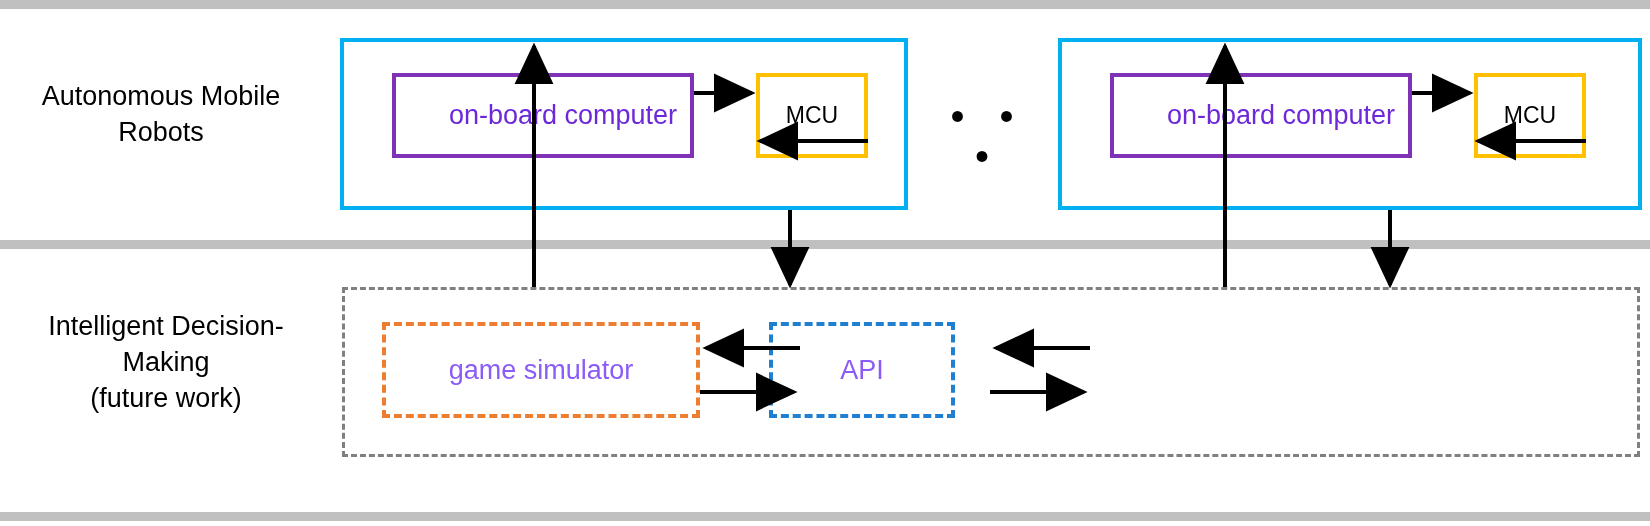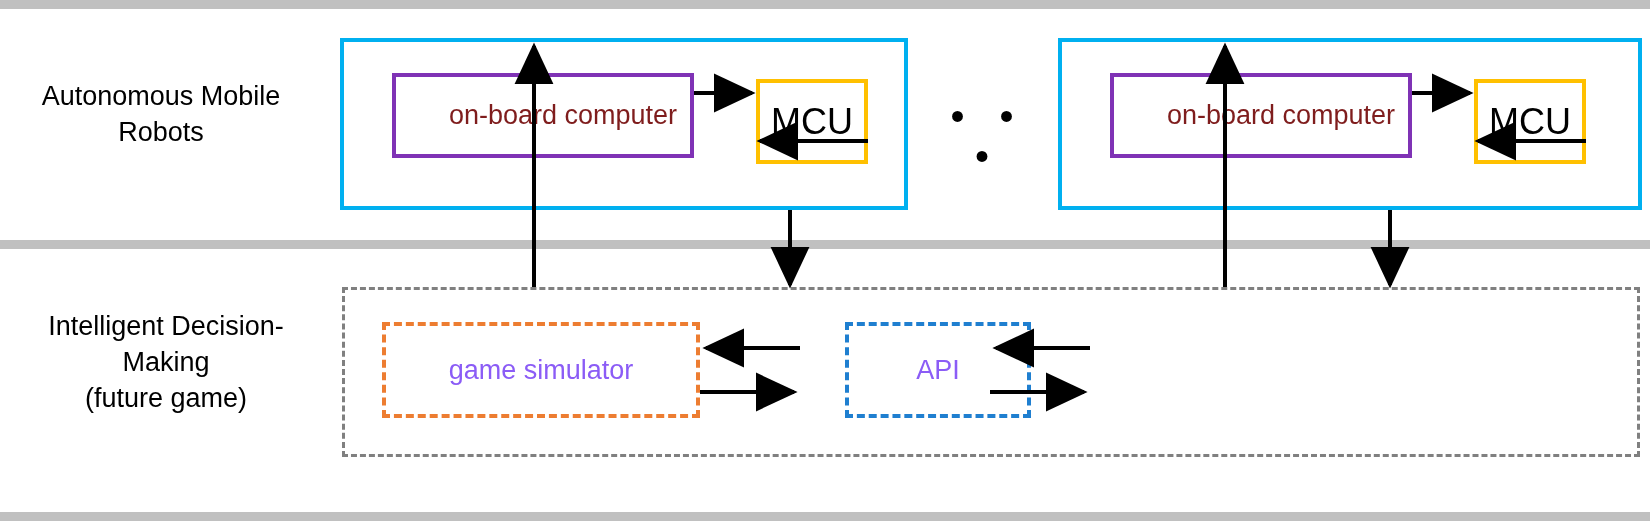--- a/index.html
+++ b/index.html
@@ -31,32 +31,32 @@
   }
   #robot-group-1{left:340px;top:38px;width:568px;height:172px;}
   #robot-group-2{left:1058px;top:38px;width:584px;height:172px;}
 
   .obc{
     position:absolute;
     border:4px solid #7f32b5;
     box-sizing:border-box;
     background:#ffffff;
     display:flex;align-items:center;justify-content:center;
-    font-size:27px;color:#7f1d1d;padding-left:40px;
+    font-size:27px;color:#6d28d9;padding-left:40px;
   }
   #obc-1{left:392px;top:73px;width:302px;height:85px;}
   #obc-2{left:1110px;top:73px;width:302px;height:85px;}
 
   .mcu{
     position:absolute;
     border:4px solid #ffc000;
     box-sizing:border-box;
     background:#ffffff;
     display:flex;align-items:center;justify-content:center;
-    font-size:36px;color:#000;margin-top:6px;
+    font-size:23px;color:#000;
   }
   #mcu-1{left:756px;top:73px;width:112px;height:85px;}
   #mcu-2{left:1474px;top:73px;width:112px;height:85px;}
 
   .ellipsis{
     position:absolute;
     left:928px;top:96px;width:120px;
     text-align:center;
     font-size:40px;letter-spacing:12px;color:#000;
     line-height:40px;
@@ -70,40 +70,40 @@
     background:#ffffff;
   }
   .dm-box{
     position:absolute;
     box-sizing:border-box;
     background:#ffffff;
     display:flex;align-items:center;justify-content:center;
     font-size:27px;color:#8b5cf6;
   }
   #box-sim{left:382px;top:322px;width:318px;height:96px;border:4px dashed #ed7d31;}
-  #box-api{left:845px;top:322px;width:186px;height:96px;border:4px dashed #1f7fd0;}
+  #box-api{left:769px;top:322px;width:186px;height:96px;border:4px dashed #1f7fd0;}
   #box-drl{left:1092px;top:322px;width:440px;height:96px;border:4px dashed #ffc000;}
 
   #wires{position:absolute;left:0;top:0;width:1650px;height:526px;pointer-events:none;}
 </style>
 </head>
 <body>
 
 <div id="stage">
 
   <div class="band" id="band-top"></div>
   <div class="band" id="band-mid"></div>
   <div class="band" id="band-bottom"></div>
 
   <div class="row-label" id="label-robots">Autonomous Mobile
 Robots</div>
 
   <div class="row-label" id="label-decision">Intelligent Decision-
 Making
-(future game)</div>
+(future work)</div>
 
   <div class="robot-group" id="robot-group-1"></div>
   <div class="robot-group" id="robot-group-2"></div>
 
   <div class="obc" id="obc-1">on-board computer</div>
 
   <div class="mcu" id="mcu-1">MCU</div>
 
   <div class="obc" id="obc-2">on-board computer</div>
 

